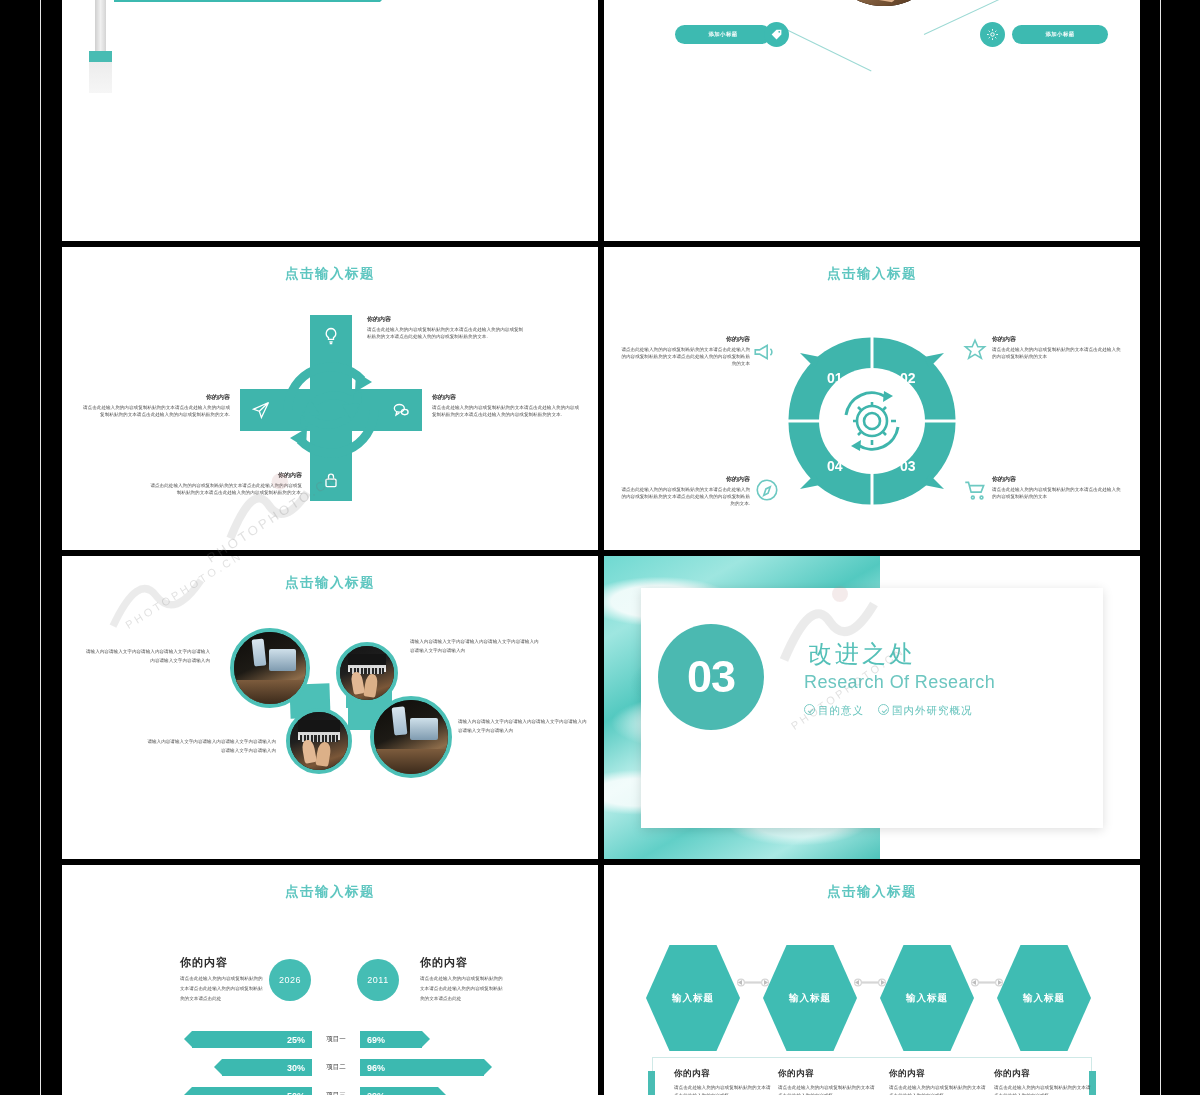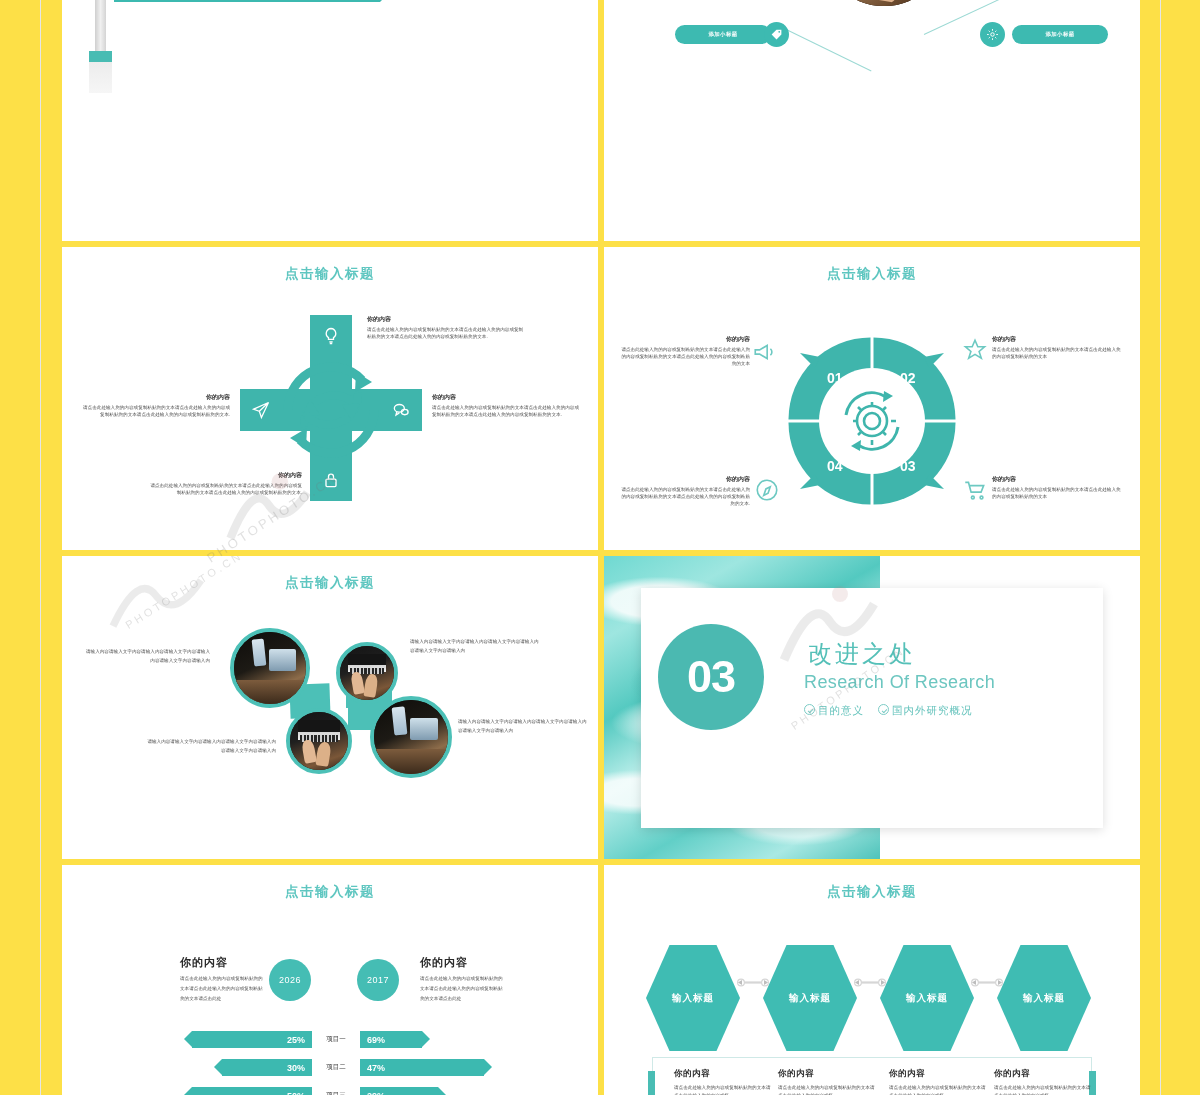--- a/index.html
+++ b/index.html
@@ -2,21 +2,21 @@
 <html><head>
 <meta charset="utf-8">
 <style>
   * { box-sizing: border-box; margin: 0; padding: 0; }
   html, body {
     width: 1200px; height: 1095px;
     background: #f2f2f2;
     font-family: "Liberation Sans", "DejaVu Sans", sans-serif;
     overflow: hidden;
   }
-  .page { position: relative; width: 1200px; height: 1095px; background: #fde047; }
+  .page { position: relative; width: 1200px; height: 1095px; background: #000000; }
 
   
   .col-edge { position: absolute; top: 0; bottom: 0; width: 1px; background: #e6e6e6; }
 
   .grid {
     position: absolute; left: 62px; top: -62px;
     width: 1078px;
     display: grid;
     grid-template-columns: 536px 536px;
     grid-auto-rows: 303px;
@@ -382,33 +382,33 @@
     </div>
 
     <div class="slide">
       <div class="slide-title">点击输入标题</div>
 
       <div style="position:absolute;left:118px;top:90px;width:86px;">
         <div style="font-size:11px;font-weight:bold;color:#2b2b2b;letter-spacing:1px;">你的内容</div>
         <div class="tiny" style="margin-top:4px;line-height:2.2;">请点击此处输入您的内容或复制粘贴您的文本请点击此处输入您的内容或复制粘贴您的文本请点击此处</div>
       </div>
       <div class="yearC" style="left:207px;top:94px;">2026</div>
-      <div class="yearC" style="left:295px;top:94px;">2017</div>
+      <div class="yearC" style="left:295px;top:94px;">2011</div>
       <div style="position:absolute;left:358px;top:90px;width:86px;">
         <div style="font-size:11px;font-weight:bold;color:#2b2b2b;letter-spacing:1px;">你的内容</div>
         <div class="tiny" style="margin-top:4px;line-height:2.2;">请点击此处输入您的内容或复制粘贴您的文本请点击此处输入您的内容或复制粘贴您的文本请点击此处</div>
       </div>
 
       <div class="arrowL" style="left:130px;top:166px;width:120px;">25%</div>
       <div class="itemlbl" style="left:252px;top:170px;">项目一</div>
       <div class="arrowR" style="left:298px;top:166px;width:62px;">69%</div>
 
       <div class="arrowL" style="left:160px;top:194px;width:90px;">30%</div>
       <div class="itemlbl" style="left:252px;top:198px;">项目二</div>
-      <div class="arrowR" style="left:298px;top:194px;width:124px;">47%</div>
+      <div class="arrowR" style="left:298px;top:194px;width:124px;">96%</div>
 
       <div class="arrowL" style="left:130px;top:222px;width:120px;">50%</div>
       <div class="itemlbl" style="left:252px;top:226px;">项目三</div>
       <div class="arrowR" style="left:298px;top:222px;width:78px;">29%</div>
 
     </div>
 
     <div class="slide">
       <div class="slide-title">点击输入标题</div>
 

